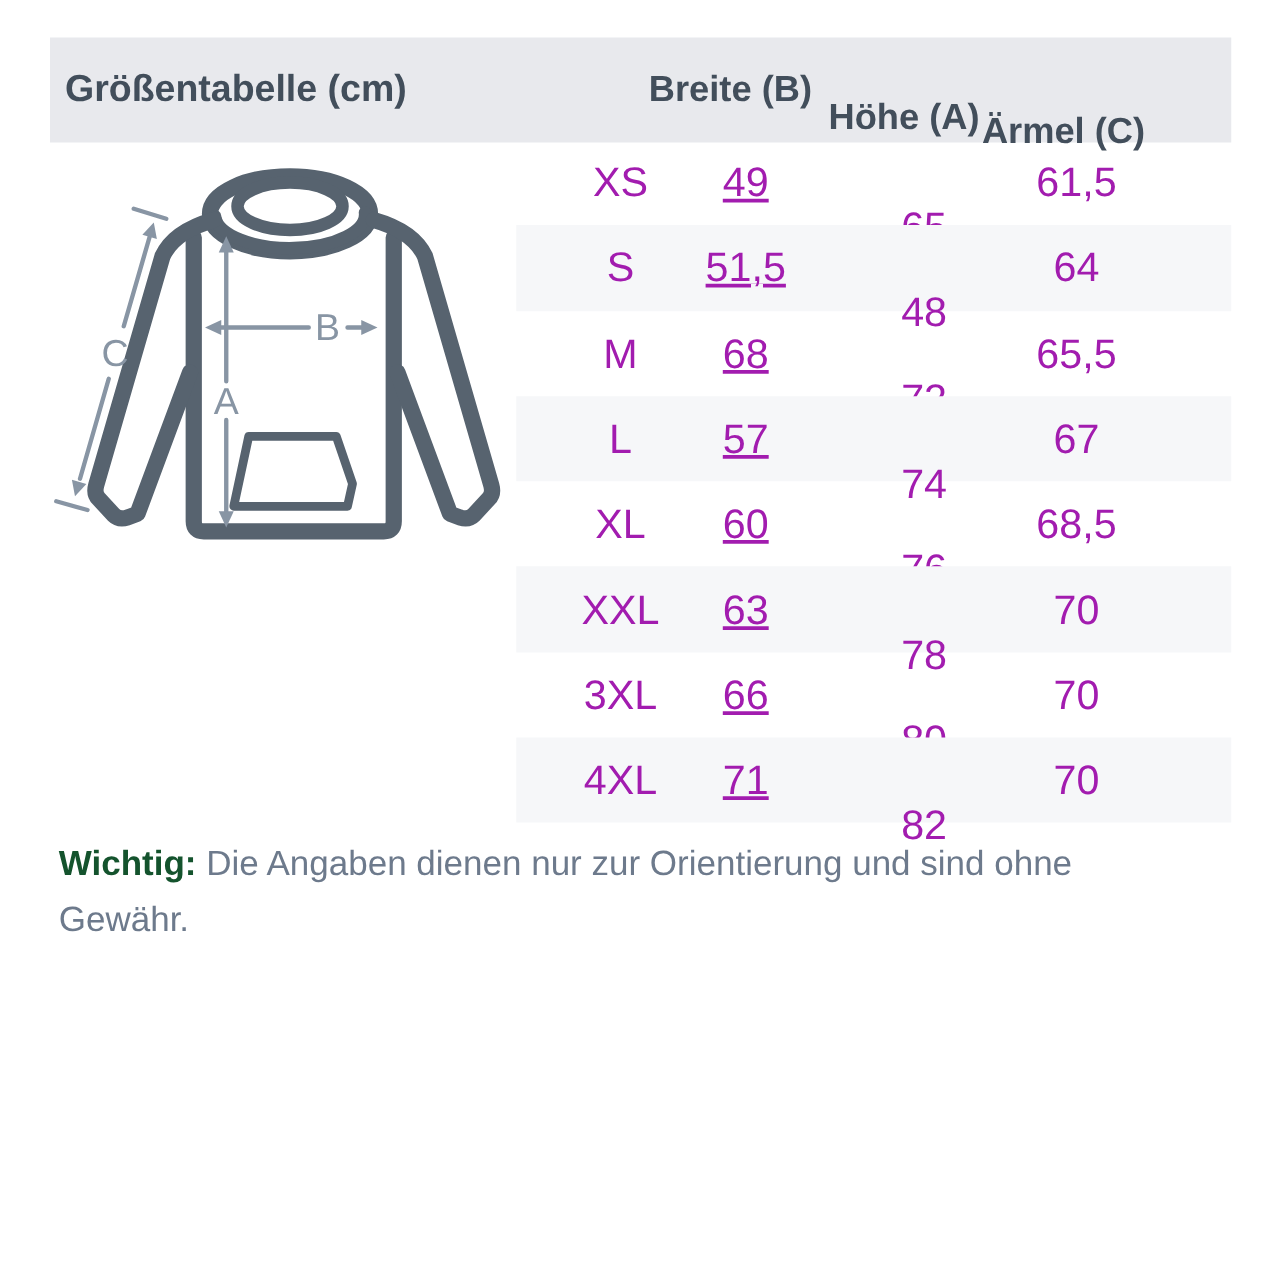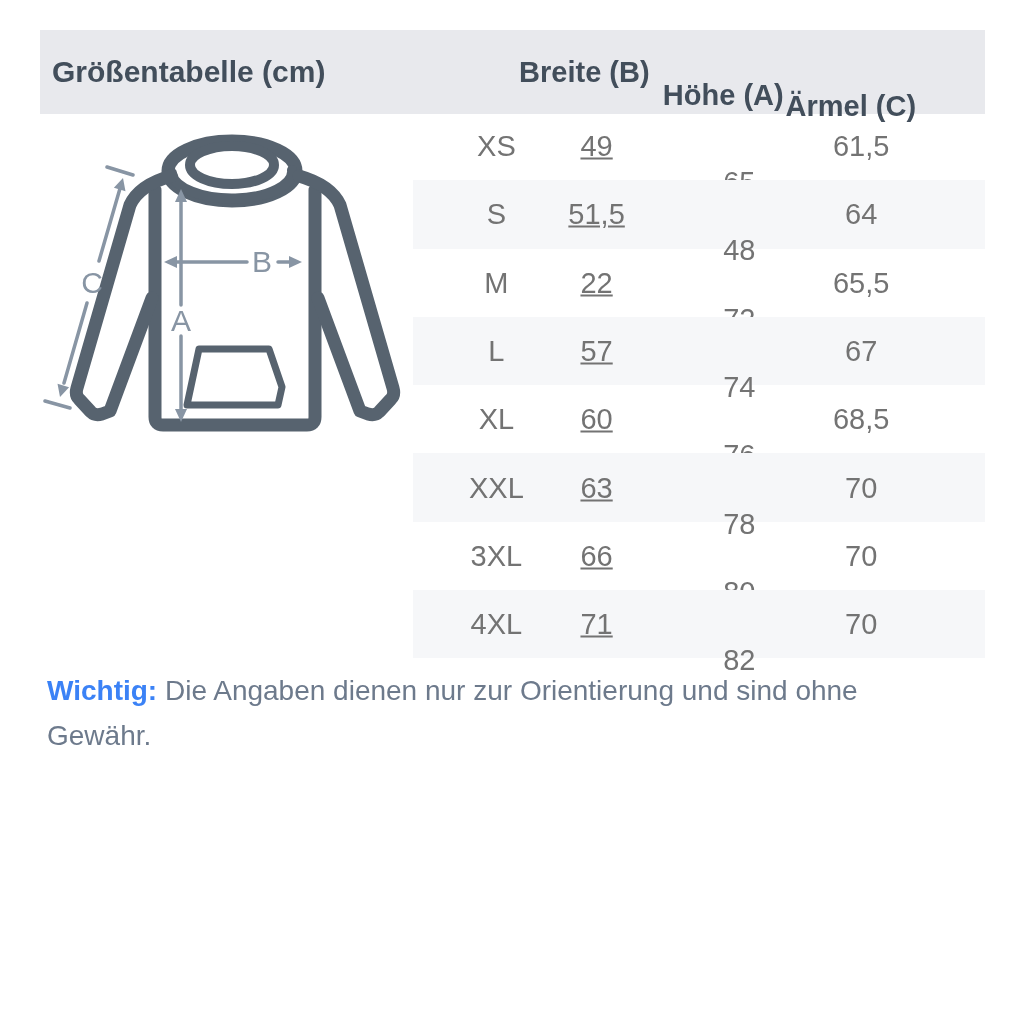--- a/index.html
+++ b/index.html
@@ -25,21 +25,21 @@
   .col-head.aermel{left:85.8%;margin-top:34px;}
   
   .rows{position:absolute;left:40px;top:112px;width:945px;}
   .row{position:relative;height:68.3px;}
   .row.striped::before{
     content:"";position:absolute;left:39.5%;right:0;top:0;bottom:0;
     background:#f6f7f9;
   }
   .cell{
     position:absolute;top:50%;transform:translate(-50%,-50%);
-    font-size:29px;color:#737373;white-space:nowrap;
+    font-size:33px;color:#a21caf;white-space:nowrap;
   }
   .cell.size{left:48.3%;}
   .cell.breite{left:58.9%;text-decoration:underline;}
   .cell.hoehe{left:74.0%;margin-top:36px;}
   .cell.aermel{left:86.9%;}
   
   .diagram{position:absolute;left:30px;top:120px;width:400px;height:340px;}
   .diagram svg{display:block;width:100%;height:100%;}
   .garment{fill:none;stroke:#57636f;stroke-width:13;stroke-linecap:round;stroke-linejoin:round;}
   .garment.thin{stroke-width:10;}
@@ -48,21 +48,21 @@
   .measure-head{fill:#8895a4;stroke:none;}
   .measure-label{
     fill:#8895a4;font-size:30px;text-anchor:middle;
     font-family:"Liberation Sans","DejaVu Sans",sans-serif;
   }
   
   .note{
     position:absolute;left:47px;top:668px;width:910px;
     font-size:28px;line-height:45px;color:#6d7a8c;
   }
-  .note b{font-weight:bold;color:#3b82f6;}
+  .note b{font-weight:bold;color:#14532d;}
 </style>
 </head>
 <body>
 
 <div class="page">
 
   <div class="header-bar">
     <div class="title">Größentabelle (cm)</div>
     <div class="col-head breite">Breite (B)</div>
     <div class="col-head hoehe">Höhe (A)</div>
@@ -77,21 +77,21 @@
       <span class="cell aermel">61,5</span>
     </div>
     <div class="row striped">
       <span class="cell size">S</span>
       <span class="cell breite">51,5</span>
       <span class="cell hoehe">48</span>
       <span class="cell aermel">64</span>
     </div>
     <div class="row">
       <span class="cell size">M</span>
-      <span class="cell breite">22</span>
+      <span class="cell breite">68</span>
       <span class="cell hoehe">72</span>
       <span class="cell aermel">65,5</span>
     </div>
     <div class="row striped">
       <span class="cell size">L</span>
       <span class="cell breite">57</span>
       <span class="cell hoehe">74</span>
       <span class="cell aermel">67</span>
     </div>
     <div class="row">

